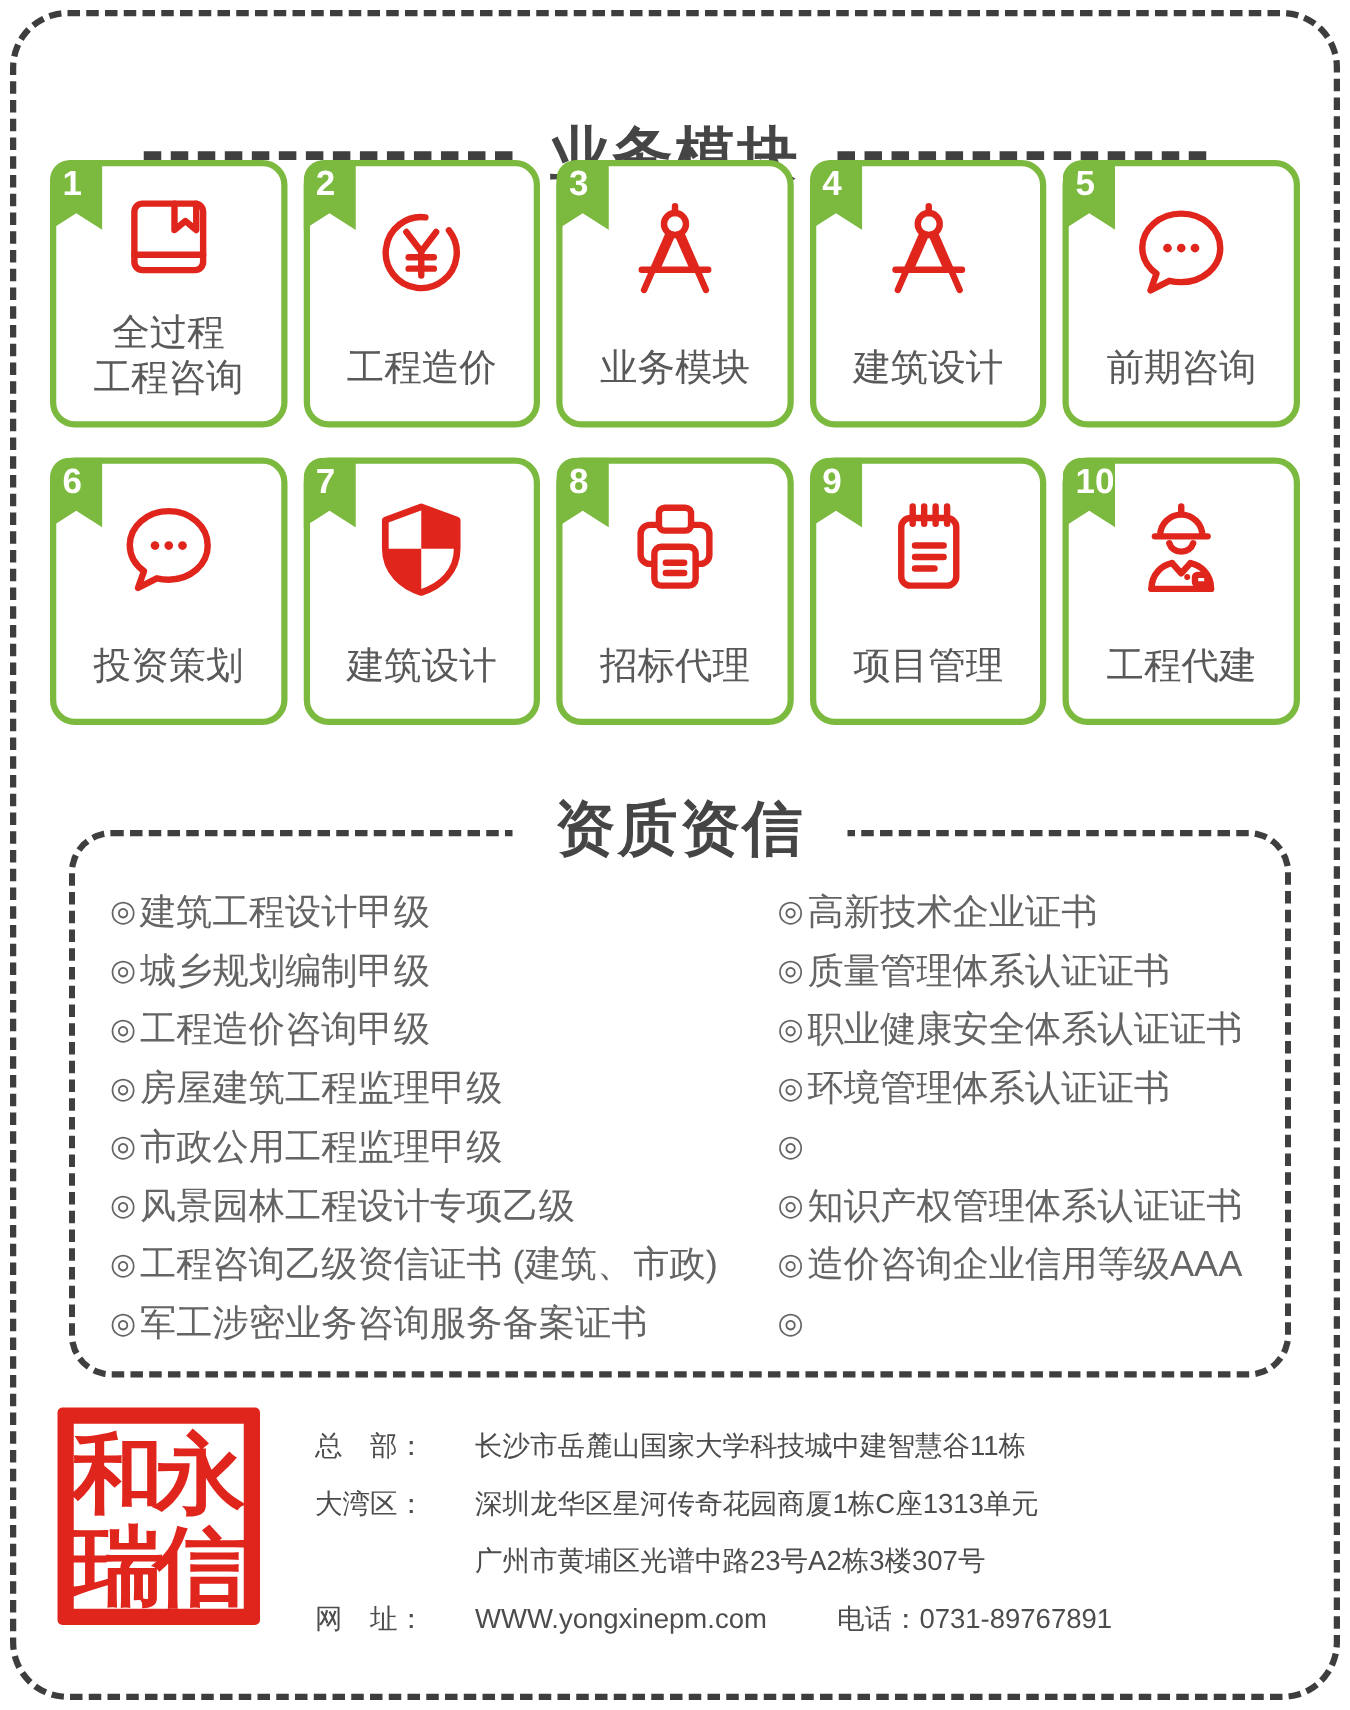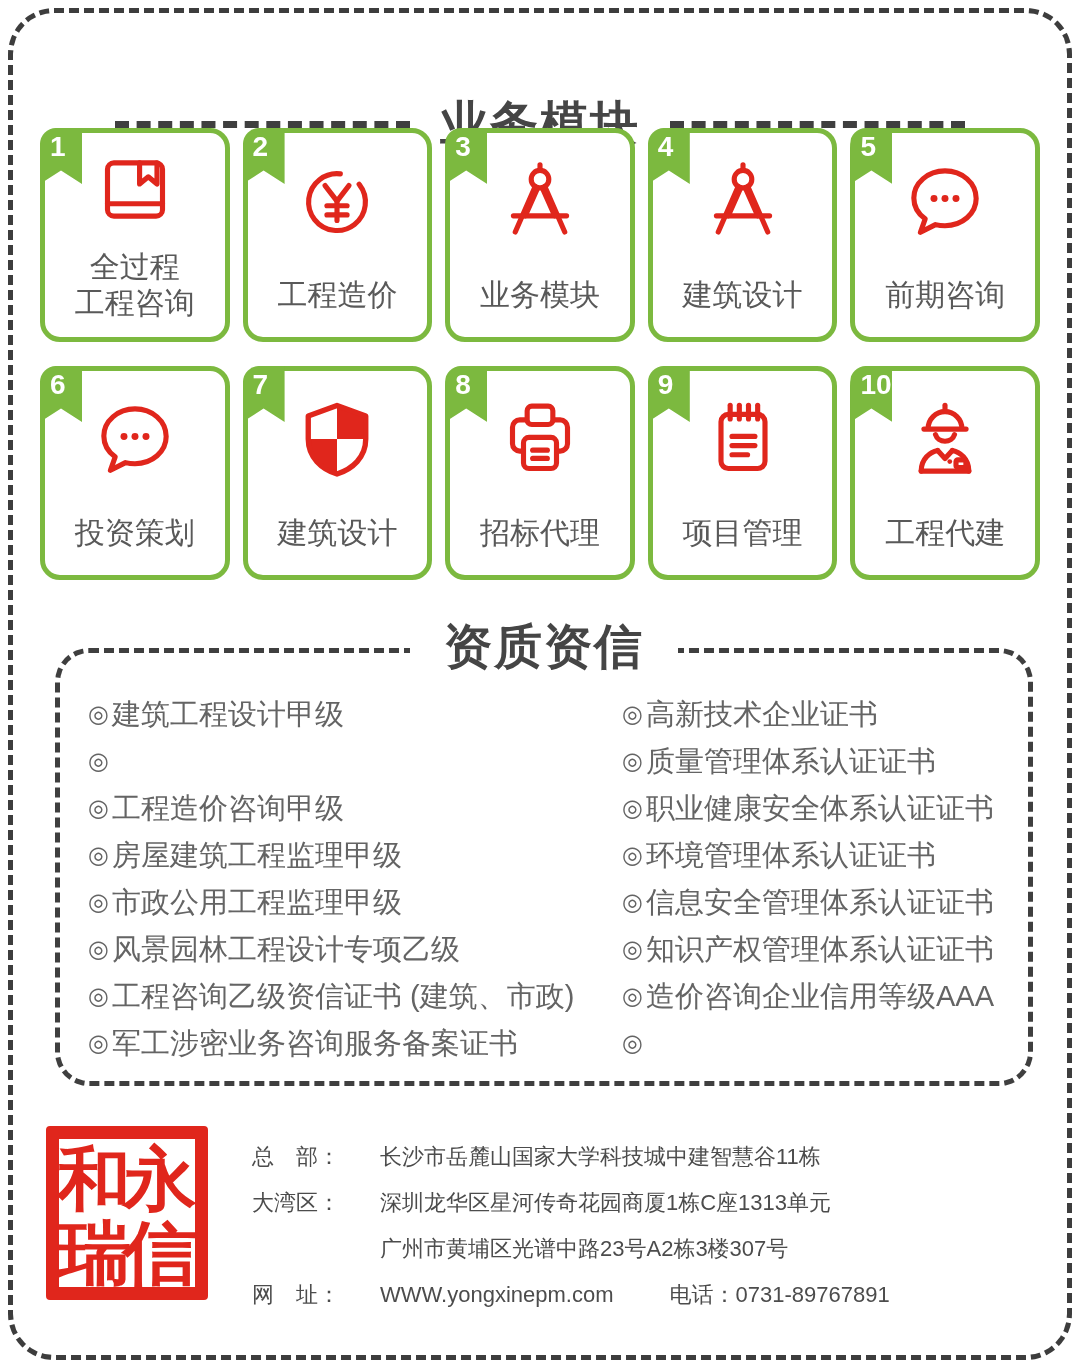--- a/index.html
+++ b/index.html
@@ -29,21 +29,21 @@
     padding:3px 0 0 10px; border-top-left-radius:16px;
     clip-path:polygon(0 0,100% 0,100% 100%,50% 76%,0 100%); }
   .card-icon { margin-top:22px; height:96px; display:flex; align-items:center; justify-content:center; }
   .card-icon svg { stroke:#e0261c; fill:none; stroke-width:2.8; stroke-linecap:round; stroke-linejoin:round; }
   .card-label { margin-top:auto; margin-bottom:24px; font-size:30px; color:#595959;
     text-align:center; line-height:1.2; white-space:pre-line; }
   .card.two-line .card-label { margin-bottom:16px; }
   .card.two-line .card-icon { margin-top:18px; height:88px; }
 
   
-  .quals-box { position:absolute; left:55px; top:648px; width:978px; height:438px;
+  .quals-box { position:absolute; left:55px; top:664px; width:978px; height:438px;
     border:5px dashed #3f3f3f; border-radius:34px; }
   #quals-title { position:absolute; top:-38px; left:50%; transform:translateX(-50%);
     background:#fff; padding:0 34px; font-size:48px; font-weight:bold;
     color:#454545; letter-spacing:2px; white-space:nowrap; }
   .quals-col { position:absolute; top:46px; list-style:none; }
   .quals-col.left { left:28px; width:530px; }
   .quals-col.right { left:562px; width:410px; }
   .quals-col li { font-size:29px; color:#646464; line-height:30px;
     margin-bottom:17px; white-space:nowrap; display:flex; align-items:center; }
   .bullet { font-size:24px; margin-right:3px; color:#646464; }
@@ -225,20 +225,21 @@
   <div class="quals-box">
     <div id="quals-title">资质资信</div>
 
     <ul class="quals-col left">
       <li>
           <span class="bullet">◎</span>
           <span>建筑工程设计甲级</span>
         </li>
       <li>
           <span class="bullet">◎</span>
+          <span>城乡规划编制甲级</span>
         </li>
       <li>
           <span class="bullet">◎</span>
           <span>工程造价咨询甲级</span>
         </li>
       <li>
           <span class="bullet">◎</span>
           <span>房屋建筑工程监理甲级</span>
         </li>
       <li>
@@ -271,21 +272,20 @@
       <li>
           <span class="bullet">◎</span>
           <span>职业健康安全体系认证证书</span>
         </li>
       <li>
           <span class="bullet">◎</span>
           <span>环境管理体系认证证书</span>
         </li>
       <li>
           <span class="bullet">◎</span>
-          <span>信息安全管理体系认证证书</span>
         </li>
       <li>
           <span class="bullet">◎</span>
           <span>知识产权管理体系认证证书</span>
         </li>
       <li>
           <span class="bullet">◎</span>
           <span>造价咨询企业信用等级AAA</span>
         </li>
       <li>

